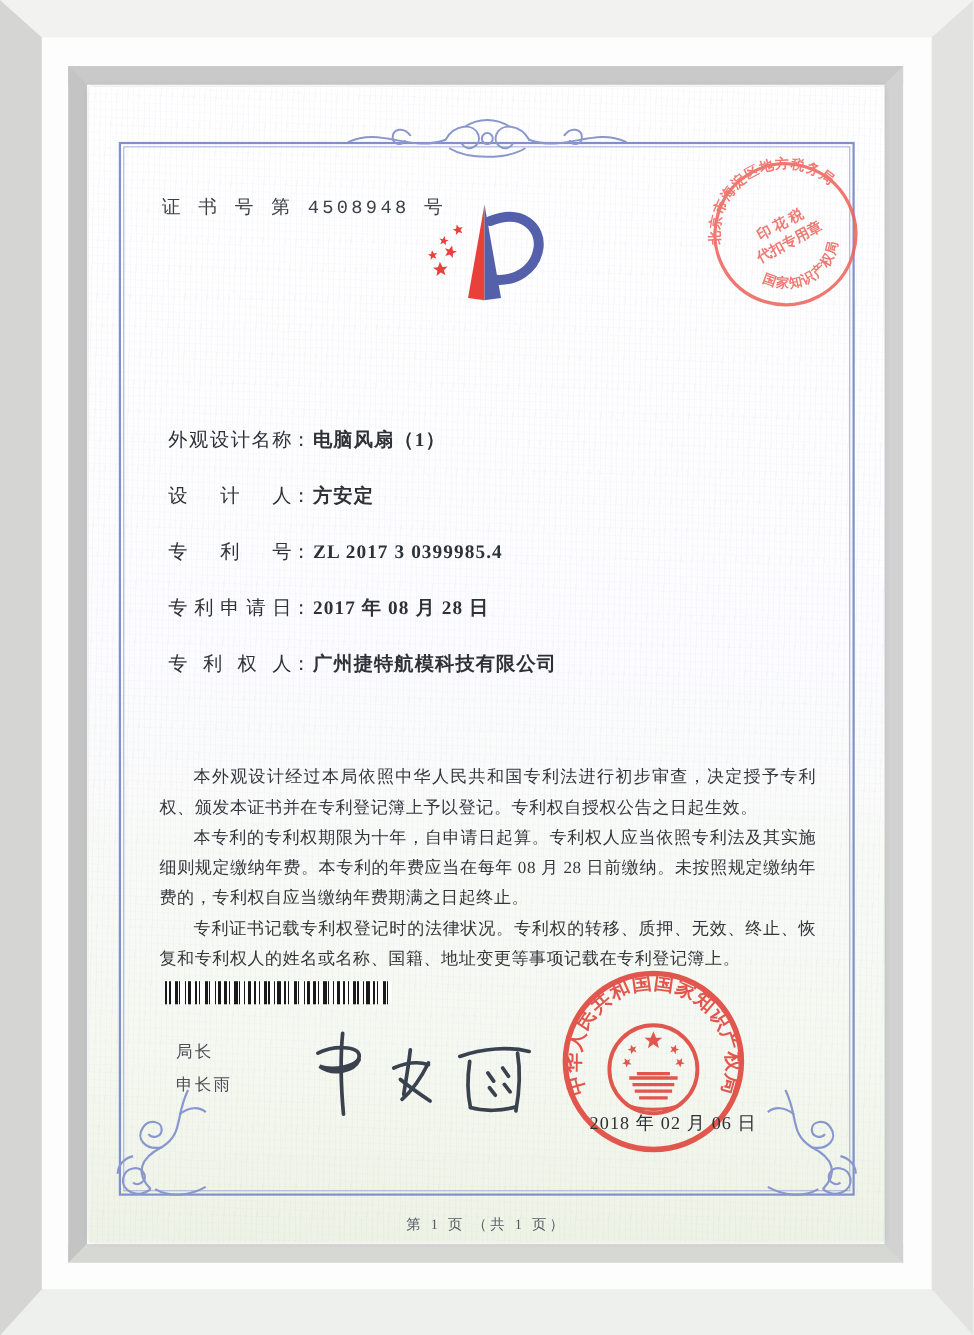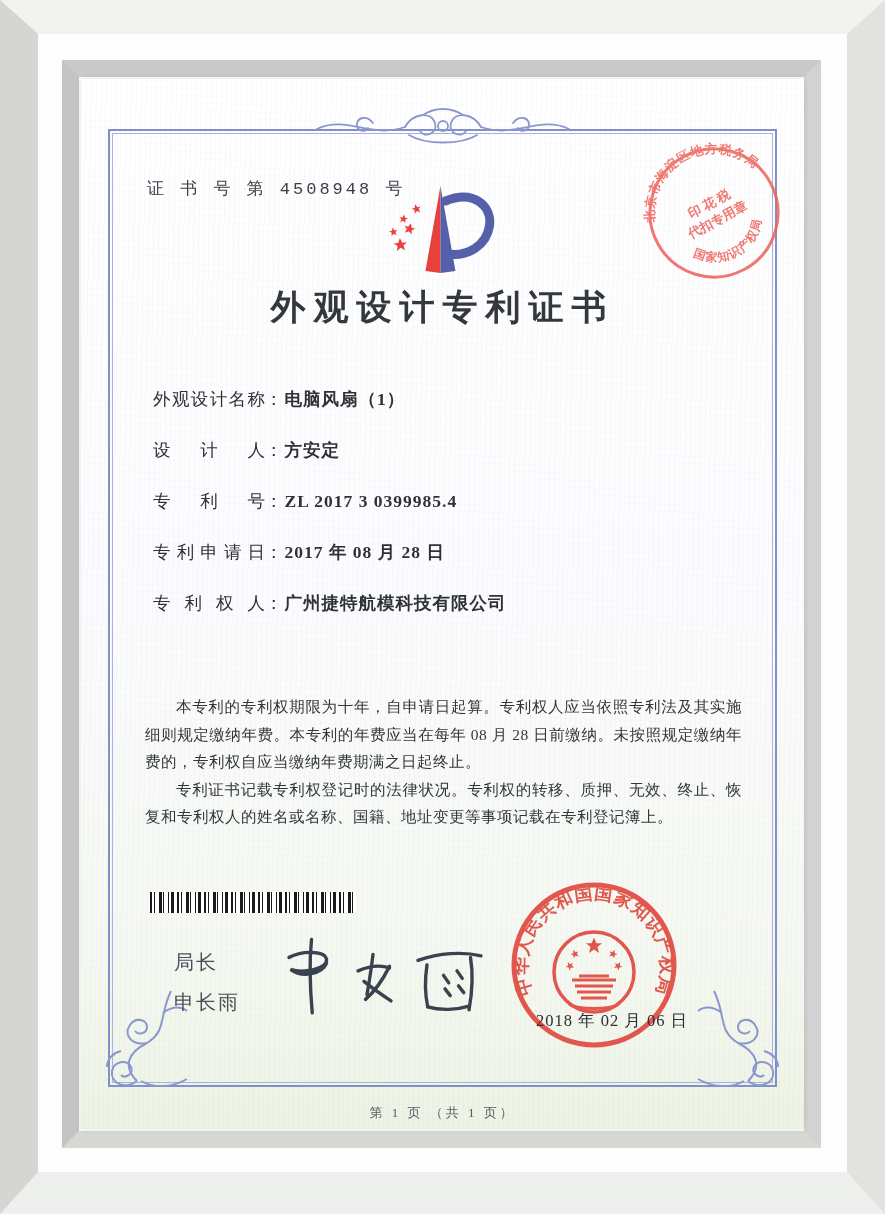--- a/index.html
+++ b/index.html
@@ -43,22 +43,22 @@
              line-height:1.78;color:#33363b;text-align:justify;letter-spacing:.5px;}
   .body-text p{margin:0;text-indent:2em;}
 
   
   .barcode{position:absolute;left:69px;top:813px;width:206px;height:21px;
     background:repeating-linear-gradient(90deg,
       #1a1a1a 0 2px,#fff 2px 4px,#1a1a1a 4px 5px,#fff 5px 9px,
       #1a1a1a 9px 12px,#fff 12px 13px,#1a1a1a 13px 14px,#fff 14px 18px,
       #1a1a1a 18px 19px,#fff 19px 21px,#1a1a1a 21px 24px,#fff 24px 27px);}
 
-  .signer{position:absolute;left:79px;top:863px;font-size:20px;color:#4a4f57;
-          font-family:"Liberation Sans","DejaVu Sans",sans-serif;line-height:2.0;letter-spacing:2px;margin-left:14px;}
+  .signer{position:absolute;left:79px;top:863px;font-size:15px;color:#4a4f57;
+          font-family:"Liberation Sans","DejaVu Sans",sans-serif;line-height:2.0;letter-spacing:2px;}
   .signature{position:absolute;left:196px;top:852px;}
 
   
   .seal{position:absolute;left:428px;top:801px;opacity:.92;}
   .seal-date{position:absolute;left:401px;top:931px;width:260px;text-align:center;
              font-size:16.5px;letter-spacing:1px;color:#2c2f33;z-index:5;}
   .tax-stamp{position:absolute;left:563px;top:64px;transform:rotate(-28deg);opacity:.85;}
 
   .footer{position:absolute;left:0;right:0;top:980px;text-align:center;
           font-size:13px;letter-spacing:3px;color:#565b63;margin-top:45px;}
@@ -130,41 +130,41 @@
       <polygon points="60,5 60,92 75,90" fill="#5560aa"></polygon>
       <path d="M65,20 C94,8 112,26 109,45 C106,64 88,76 67,73" fill="none" stroke="#5560aa" stroke-width="9" stroke-linecap="round"></path>
       <use href="#star" transform="translate(36,28) scale(0.5) rotate(-15)" fill="#e8413c"></use>
       <use href="#star" transform="translate(23,38) scale(0.45) rotate(10)" fill="#e8413c"></use>
       <use href="#star" transform="translate(13,51) scale(0.45) rotate(-10)" fill="#e8413c"></use>
       <use href="#star" transform="translate(29,48) scale(0.6) rotate(15)" fill="#e8413c"></use>
       <use href="#star" transform="translate(20,64) scale(0.7) rotate(-5)" fill="#e8413c"></use>
     </svg>
   </div>
 
-  <div class="title">外观设计专利证书</div>
 
   <div class="fields">
     <div class="field">
       <span class="f-label">外观设计名称</span><span class="f-colon">：</span><span class="f-value">电脑风扇（1）</span>
     </div>
     <div class="field">
       <span class="f-label">设　计　人</span><span class="f-colon">：</span><span class="f-value">方安定</span>
     </div>
     <div class="field">
       <span class="f-label">专　利　号</span><span class="f-colon">：</span><span class="f-value">ZL 2017 3 0399985.4</span>
     </div>
     <div class="field">
       <span class="f-label">专利申请日</span><span class="f-colon">：</span><span class="f-value">2017 年 08 月 28 日</span>
     </div>
     <div class="field">
       <span class="f-label">专 利 权 人</span><span class="f-colon">：</span><span class="f-value">广州捷特航模科技有限公司</span>
     </div>
   </div>
 
   <div class="body-text">
+    <p>本外观设计经过本局依照中华人民共和国专利法进行初步审查，决定授予专利权、颁发本证书并在专利登记簿上予以登记。专利权自授权公告之日起生效。</p>
     <p>本专利的专利权期限为十年，自申请日起算。专利权人应当依照专利法及其实施细则规定缴纳年费。本专利的年费应当在每年 08 月 28 日前缴纳。未按照规定缴纳年费的，专利权自应当缴纳年费期满之日起终止。</p>
     <p>专利证书记载专利权登记时的法律状况。专利权的转移、质押、无效、终止、恢复和专利权人的姓名或名称、国籍、地址变更等事项记载在专利登记簿上。</p>
   </div>
 
   <div class="barcode"></div>
 
   <div class="signer">
     <div>局长</div>
     <div>申长雨</div>
   </div>

